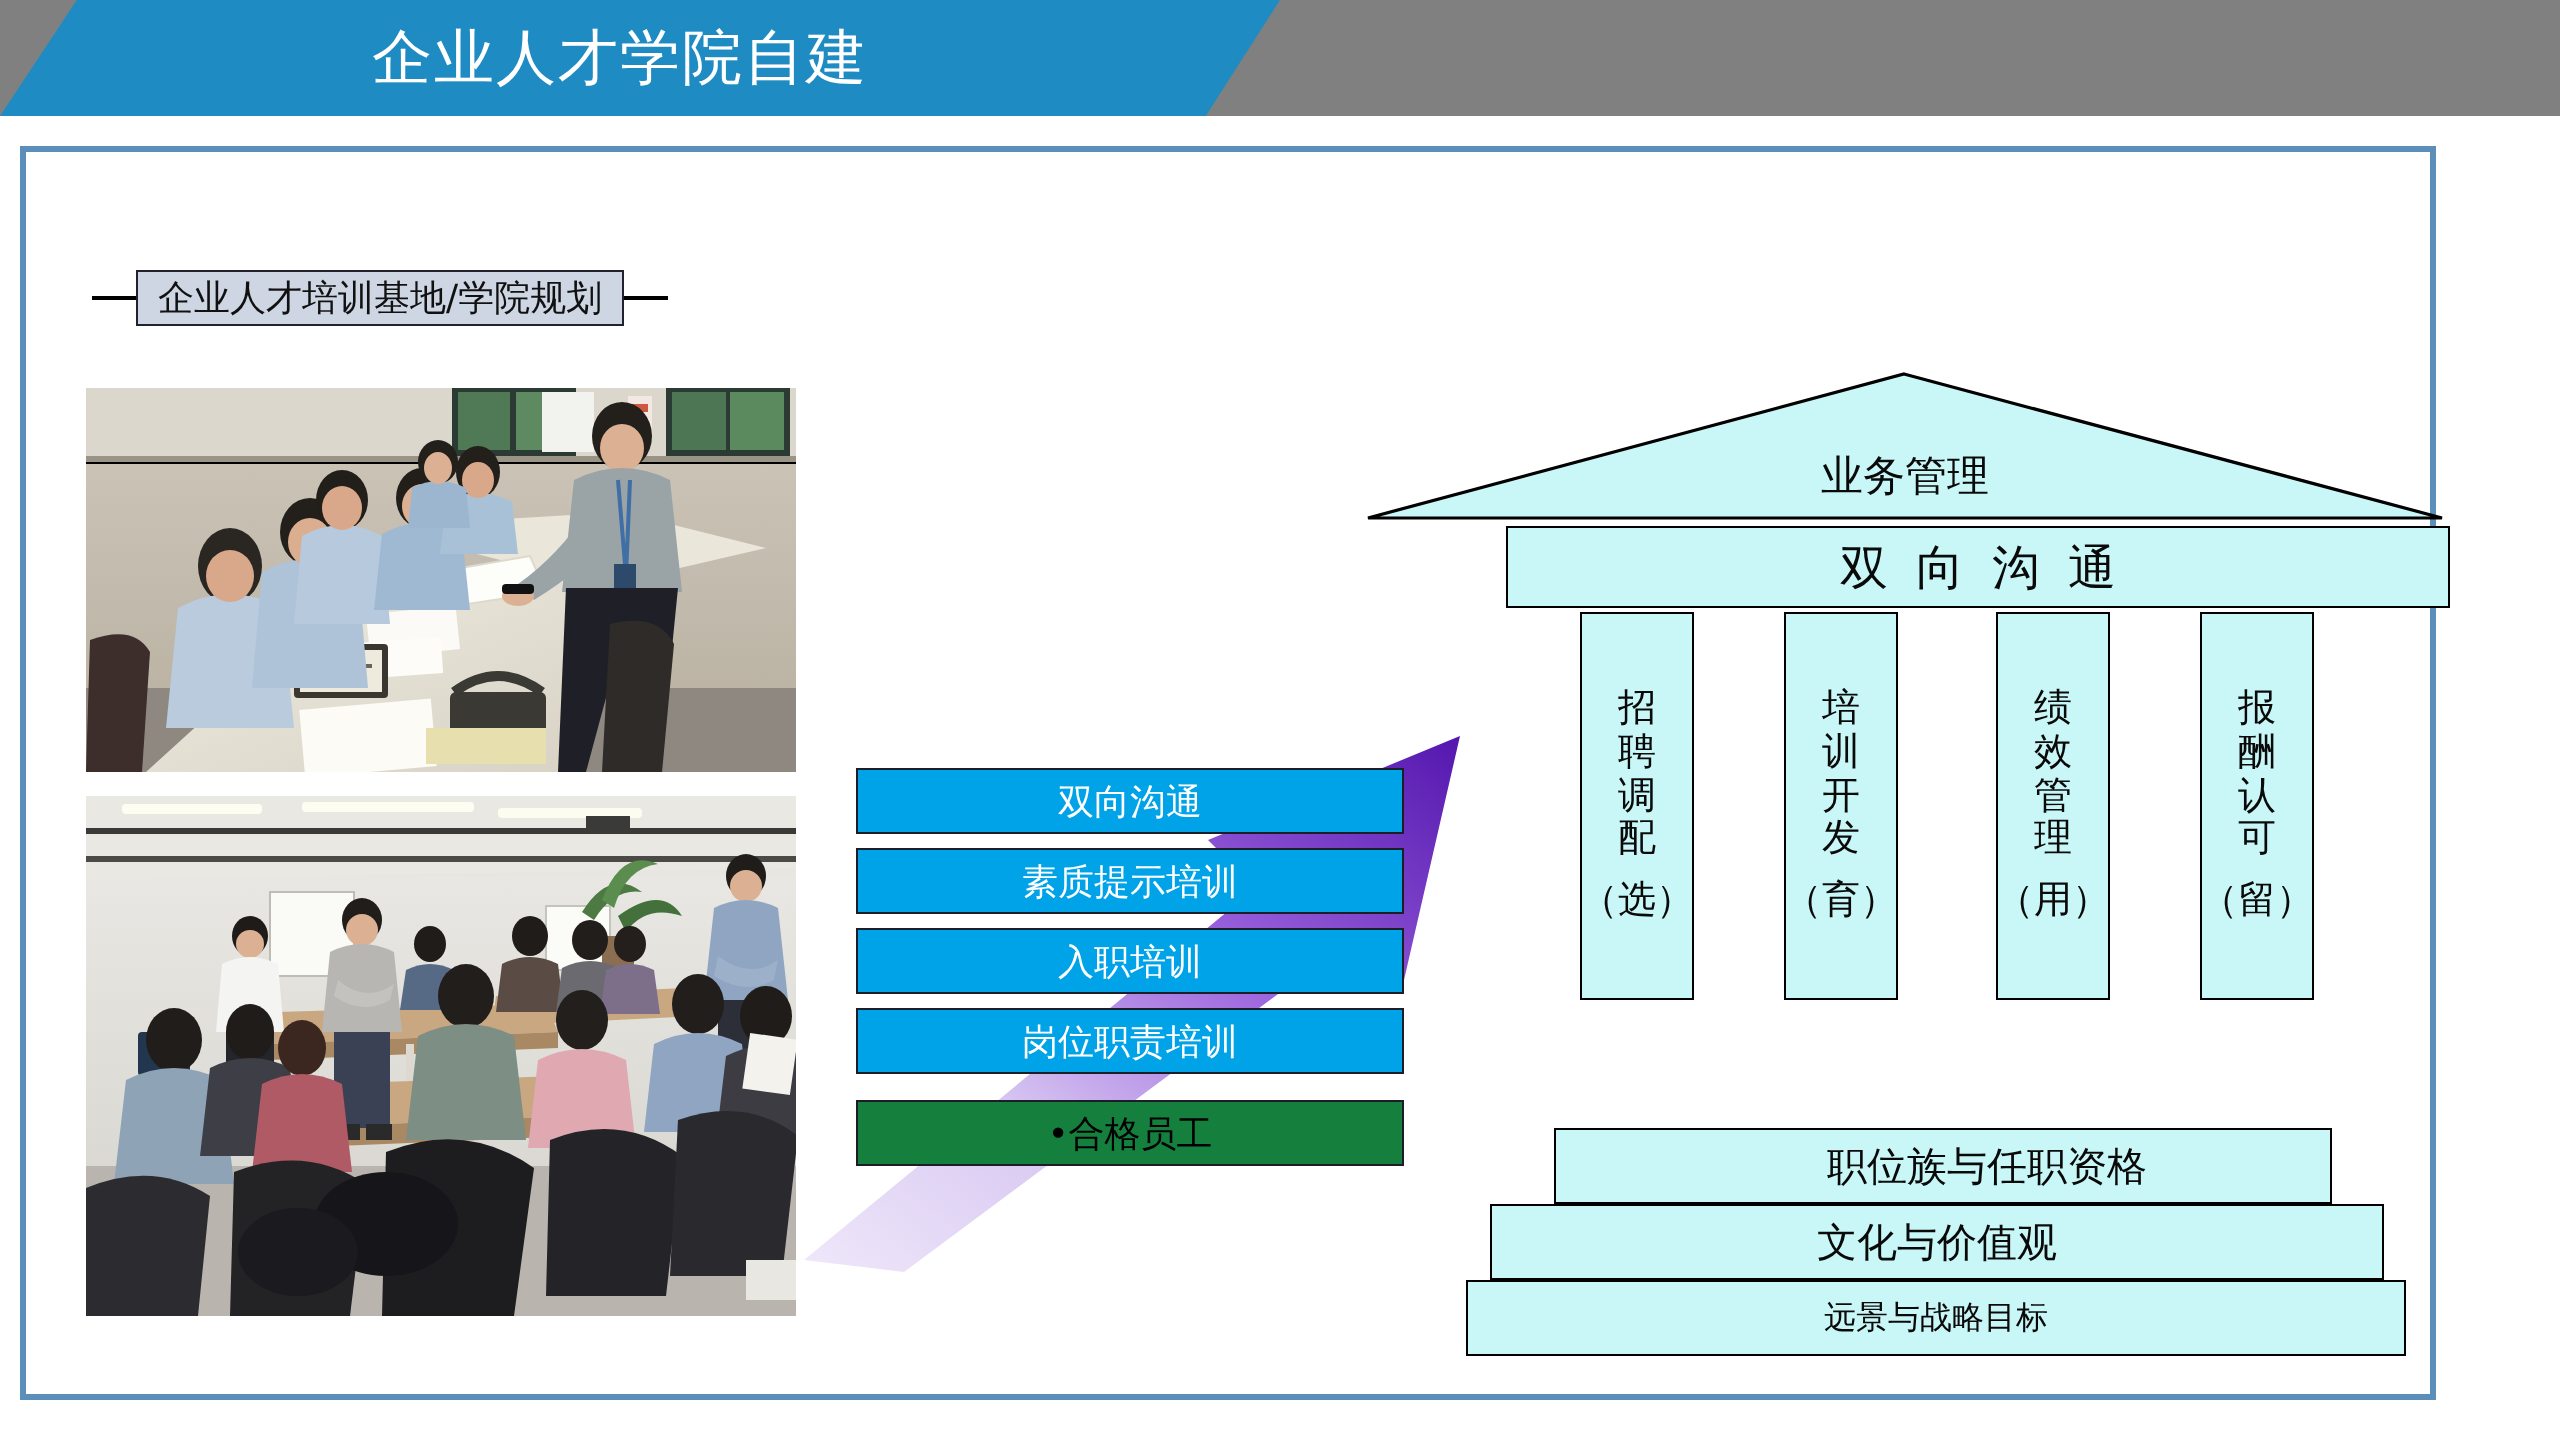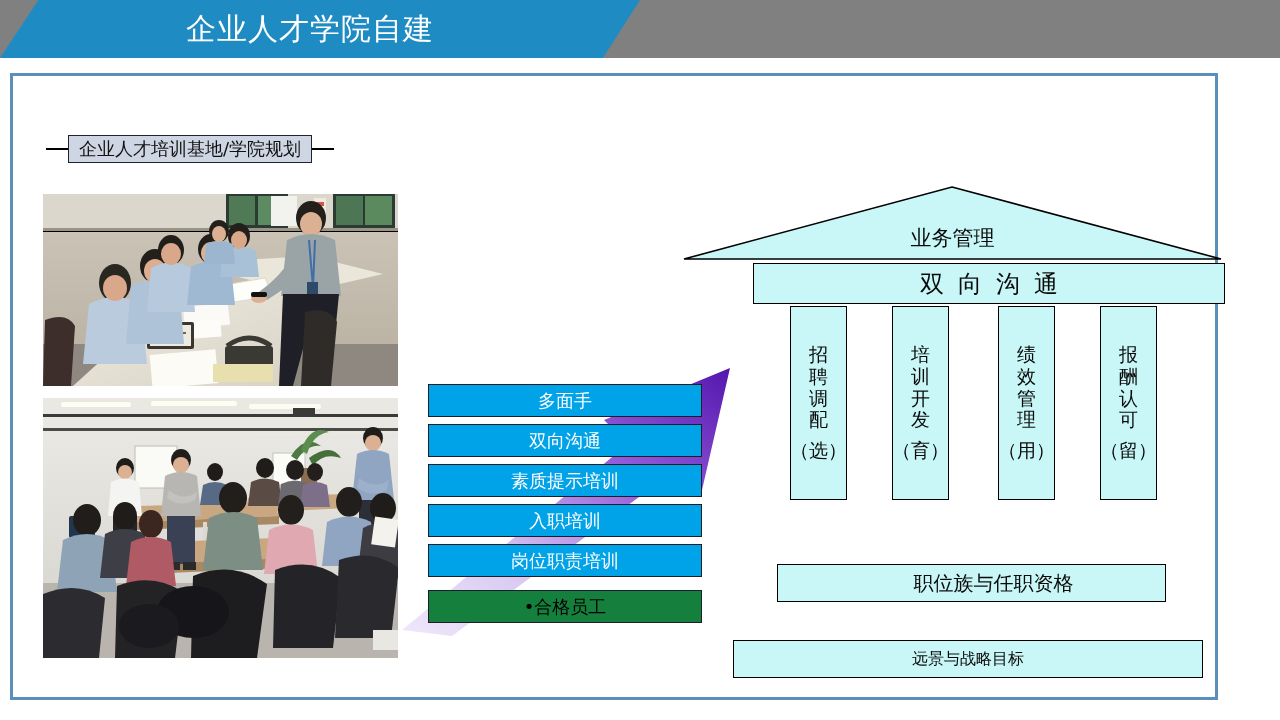--- a/index.html
+++ b/index.html
@@ -346,23 +346,20 @@
         <stop offset="0.30" stop-color="#d9c9f2"></stop>
         <stop offset="0.62" stop-color="#9a63dd"></stop>
         <stop offset="1" stop-color="#5416ae"></stop>
       </linearGradient>
     </defs>
     <path d="M12 272 L238 86 L214 62 L340 10 L312 132 L288 110 L62 278 Z" fill="url(#arrowg)"></path>
   </svg>
 
   <div id="step-stack">
     <div class="step-bar blue">
-      <span>多面手</span>
-    </div>
-    <div class="step-bar blue">
       <span>双向沟通</span>
     </div>
     <div class="step-bar blue">
       <span>素质提示培训</span>
     </div>
     <div class="step-bar blue">
       <span>入职培训</span>
     </div>
     <div class="step-bar blue">
       <span>岗位职责培训</span>
@@ -412,16 +409,17 @@
       <span class="pchar">
           <span style="display: block;">报</span>
           <span style="display: block;">酬</span>
           <span style="display: block;">认</span>
           <span style="display: block;">可</span>
         </span>
       <span class="ptail">（留）</span>
     </div>
 
     <div class="tbox" id="base-0">职位族与任职资格</div>
+    <div class="tbox" id="base-1">文化与价值观</div>
     <div class="tbox" id="base-2">远景与战略目标</div>
   </div>
 
 </div>
 
 </body></html>

